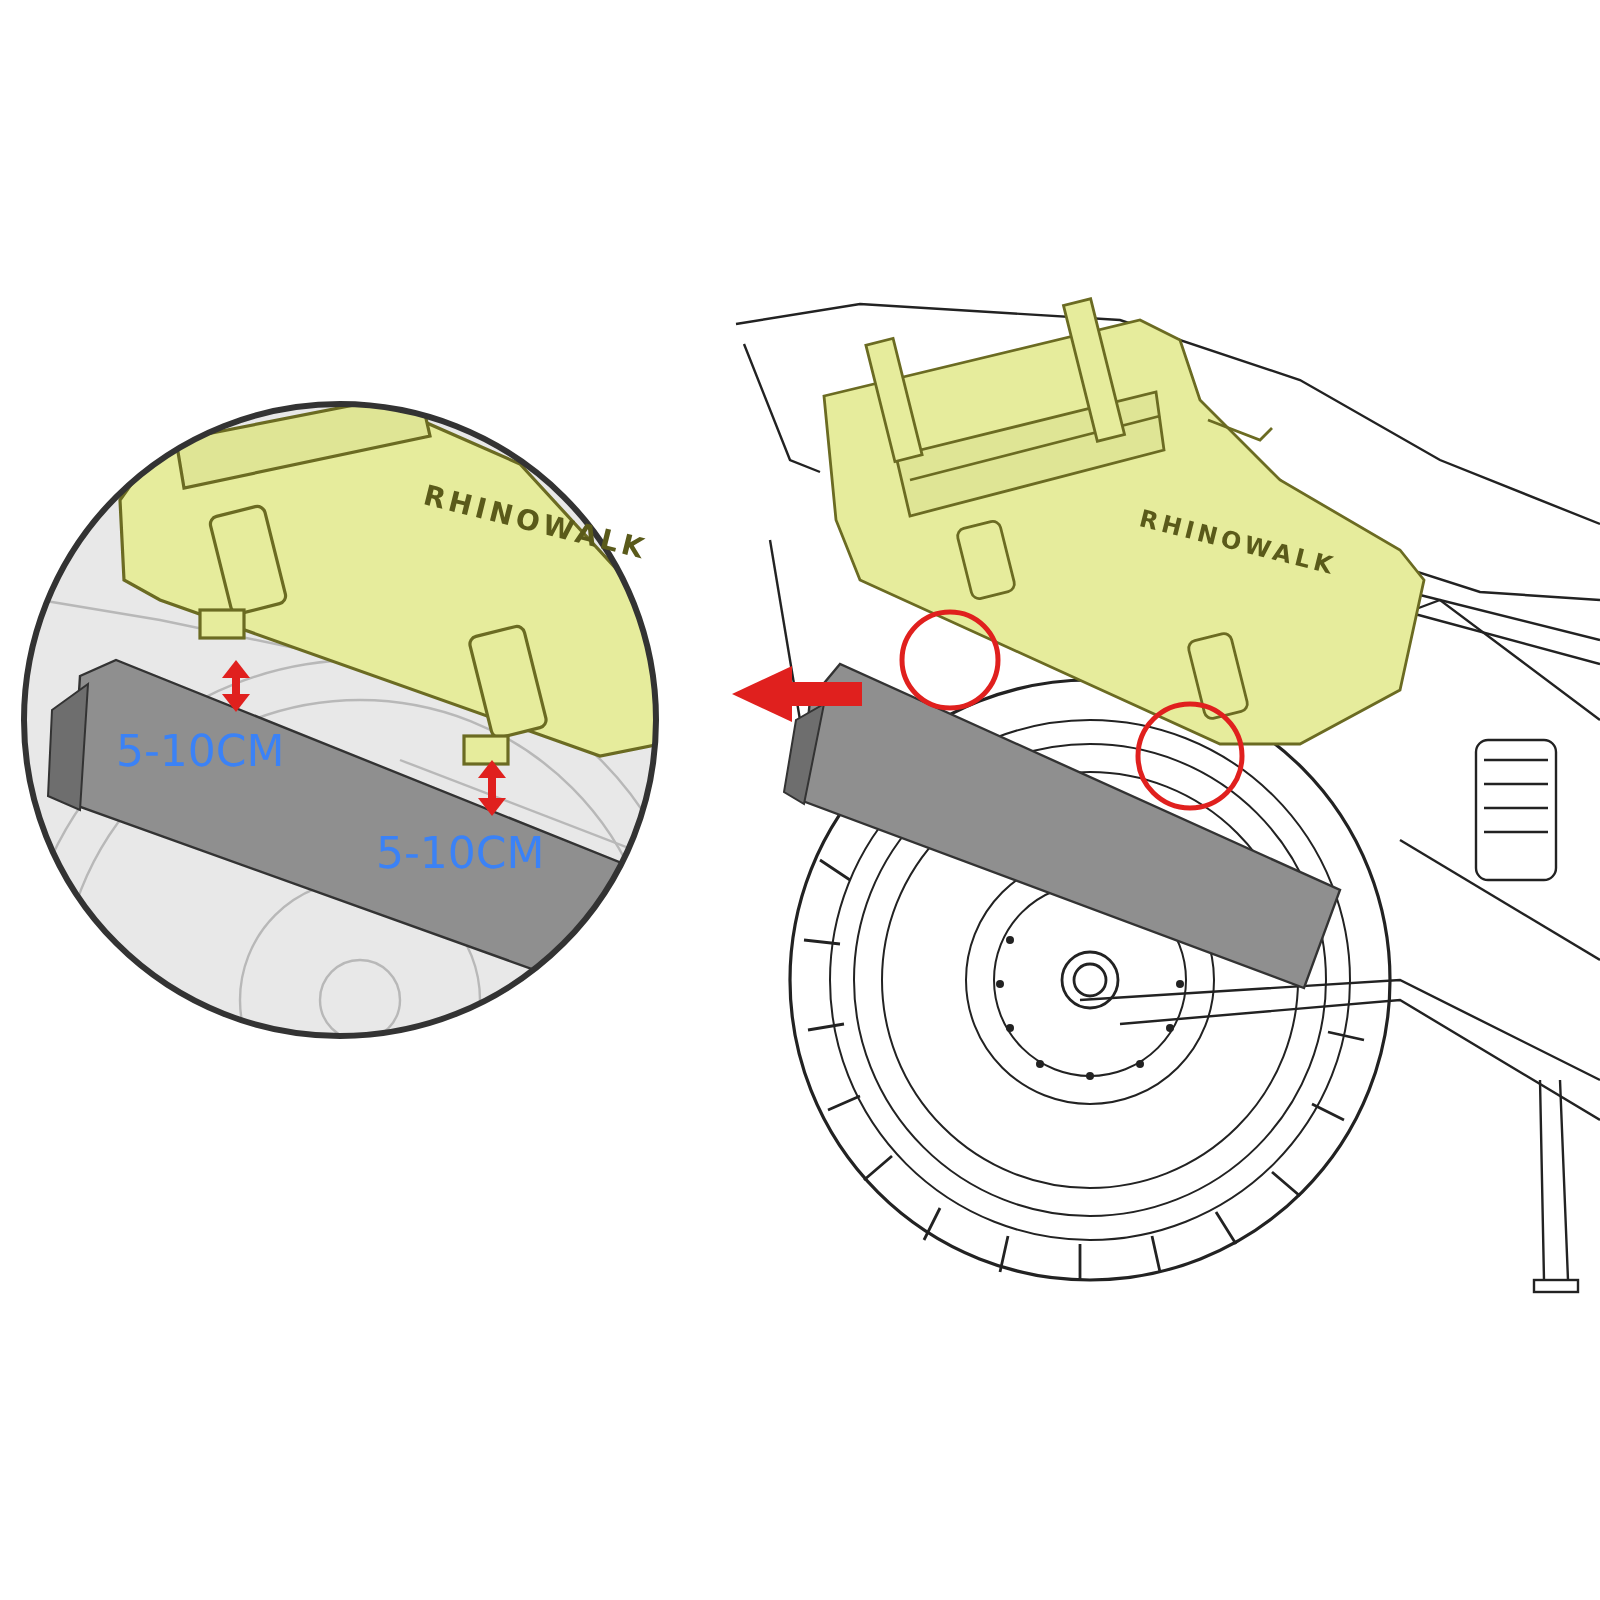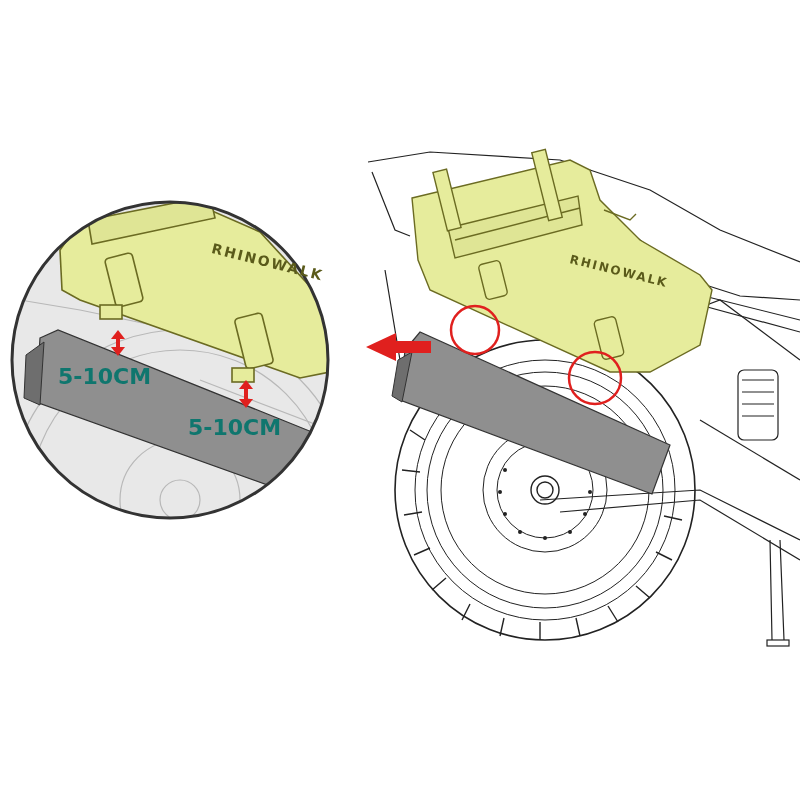--- a/index.html
+++ b/index.html
@@ -1,18 +1,18 @@
 <!DOCTYPE html>
 <html><head>
 <meta charset="utf-8">
 <style>
   html,body{margin:0;padding:0;background:#ffffff;}
   #stage{position:relative;width:800px;height:800px;overflow:hidden;background:#ffffff;font-family:"DejaVu Sans",sans-serif;}
   svg{position:absolute;left:0;top:0;}
-  .lbl{position:absolute;font-family:"DejaVu Sans",sans-serif;font-weight:bold;color:#0f766e;white-space:nowrap;}
+  .lbl{position:absolute;font-family:"DejaVu Sans",sans-serif;font-weight:normal;color:#3b82f6;white-space:nowrap;}
   .brand{position:absolute;font-family:"DejaVu Sans",sans-serif;font-weight:bold;color:#5a5a1a;letter-spacing:2px;white-space:nowrap;transform-origin:left center;}
 </style>
 </head>
 <body>
 
 <div id="stage">
 <svg width="800" height="800" viewBox="0 0 800 800">
 
   <g fill="none" stroke="#222" stroke-width="1.2">
 

